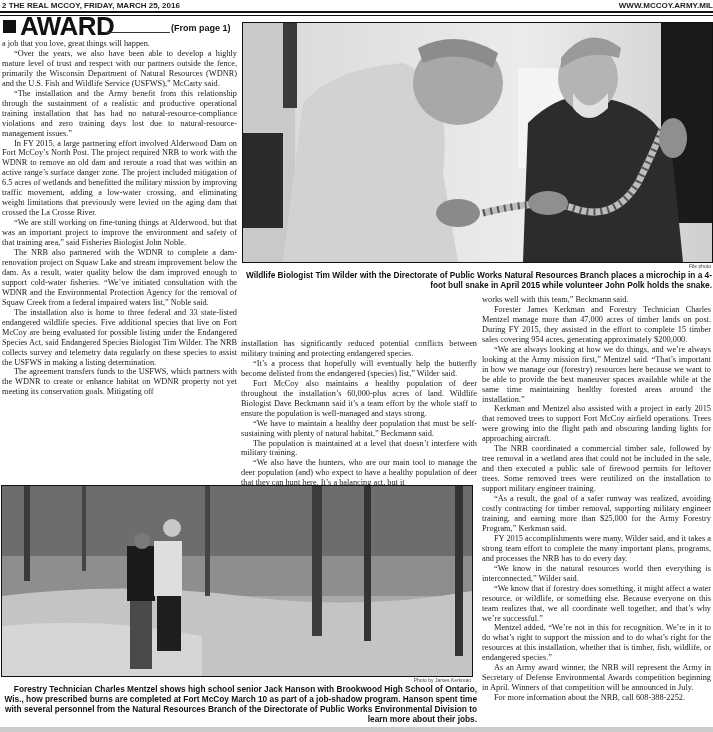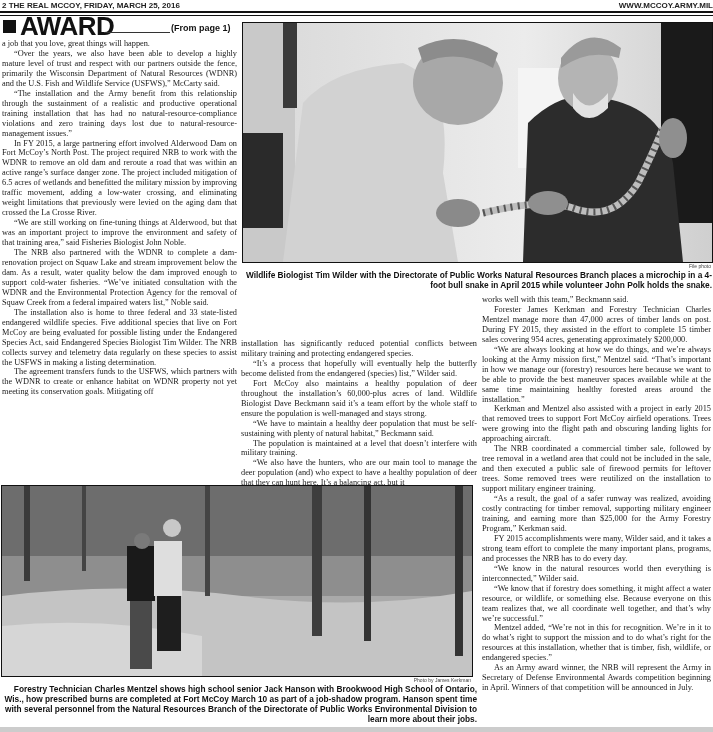--- a/index.html
+++ b/index.html
@@ -96,20 +96,21 @@
   <p>Forester James Kerkman and Forestry Technician Charles Mentzel manage more than 47,000 acres of timber lands on post. During FY 2015, they assisted in the effort to complete 15 timber sales covering 954 acres, generating approximately $200,000.</p>
   <p>“We are always looking at how we do things, and we’re always looking at the Army mission first,” Mentzel said. “That’s important in how we manage our (forestry) resources here because we want to be able to provide the best maneuver spaces available while at the same time maintaining healthy forested areas around the installation.”</p>
   <p>Kerkman and Mentzel also assisted with a project in early 2015 that removed trees to support Fort McCoy airfield operations. Trees were growing into the flight path and obscuring landing lights for approaching aircraft.</p>
   <p>The NRB coordinated a commercial timber sale, followed by tree removal in a wetland area that could not be included in the sale, and then executed a public sale of firewood permits for leftover trees. Some removed trees were reutilized on the installation to support military engineer training.</p>
   <p>“As a result, the goal of a safer runway was realized, avoiding costly contracting for timber removal, supporting military engineer training, and earning more than $25,000 for the Army Forestry Program,” Kerkman said.</p>
   <p>FY 2015 accomplishments were many, Wilder said, and it takes a strong team effort to complete the many important plans, programs, and processes the NRB has to do every day.</p>
   <p>“We know in the natural resources world then everything is interconnected,” Wilder said.</p>
   <p>“We know that if forestry does something, it might affect a water resource, or wildlife, or something else. Because everyone on this team realizes that, we all coordinate well together, and that’s why we’re successful.”</p>
   <p>Mentzel added, “We’re not in this for recognition. We’re in it to do what’s right to support the mission and to do what’s right for the resources at this installation, whether that is timber, fish, wildlife, or endangered species.”</p>
   <p>As an Army award winner, the NRB will represent the Army in Secretary of Defense Environmental Awards competition beginning in April. Winners of that competition will be announced in July.</p>
+  <p>For more information about the NRB, call 608-388-2252.</p>
 </div>
 
 <div class="photo" style="left:1px; top:485px; width:470px; height:190px; background:#bdbdbd;">
   <svg width="470" height="190" viewBox="0 0 470 190">
     <rect width="470" height="190" fill="#a9a9a9"></rect>
     <rect x="0" y="0" width="470" height="80" fill="#6d6d6d"></rect>
     <rect x="0" y="70" width="470" height="40" fill="#8e8e8e"></rect>
     <path d="M0 110 Q120 95 240 110 Q360 125 470 105 L470 190 L0 190 Z" fill="#c4c4c4"></path>
     <path d="M0 140 Q100 130 200 150 L200 190 L0 190 Z" fill="#d6d6d6"></path>
     <rect x="22" y="0" width="6" height="95" fill="#3a3a3a"></rect>

